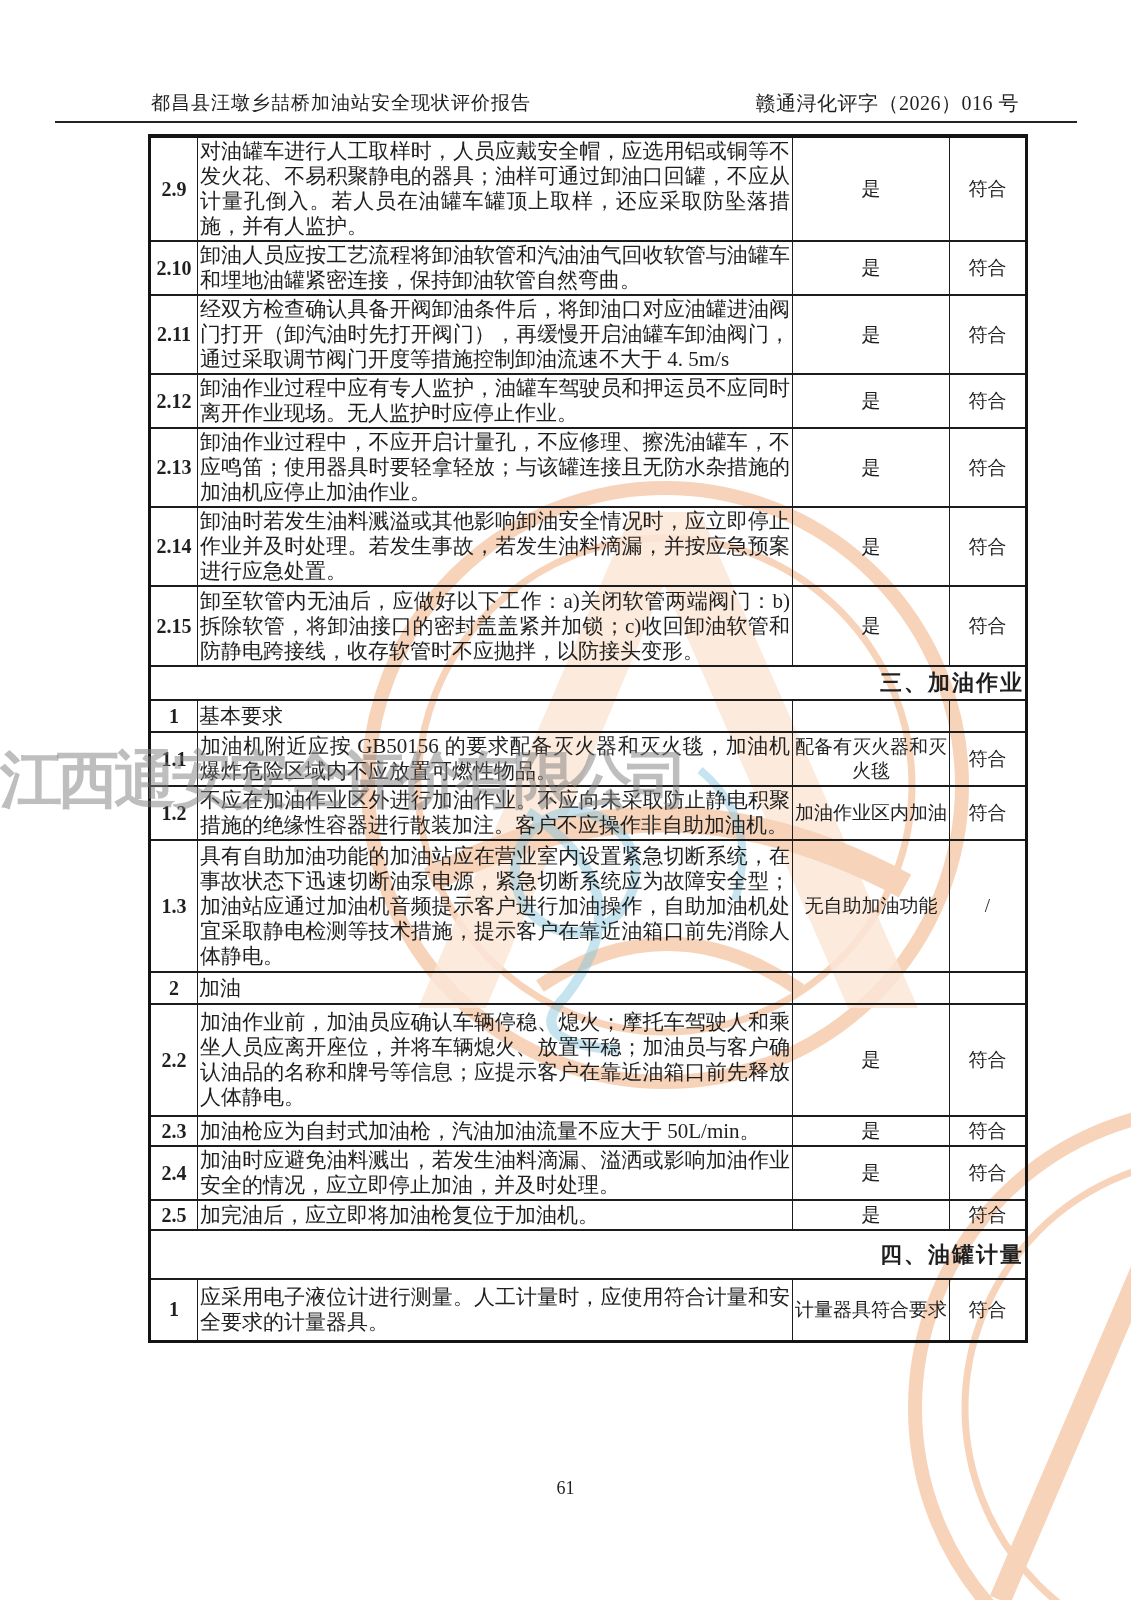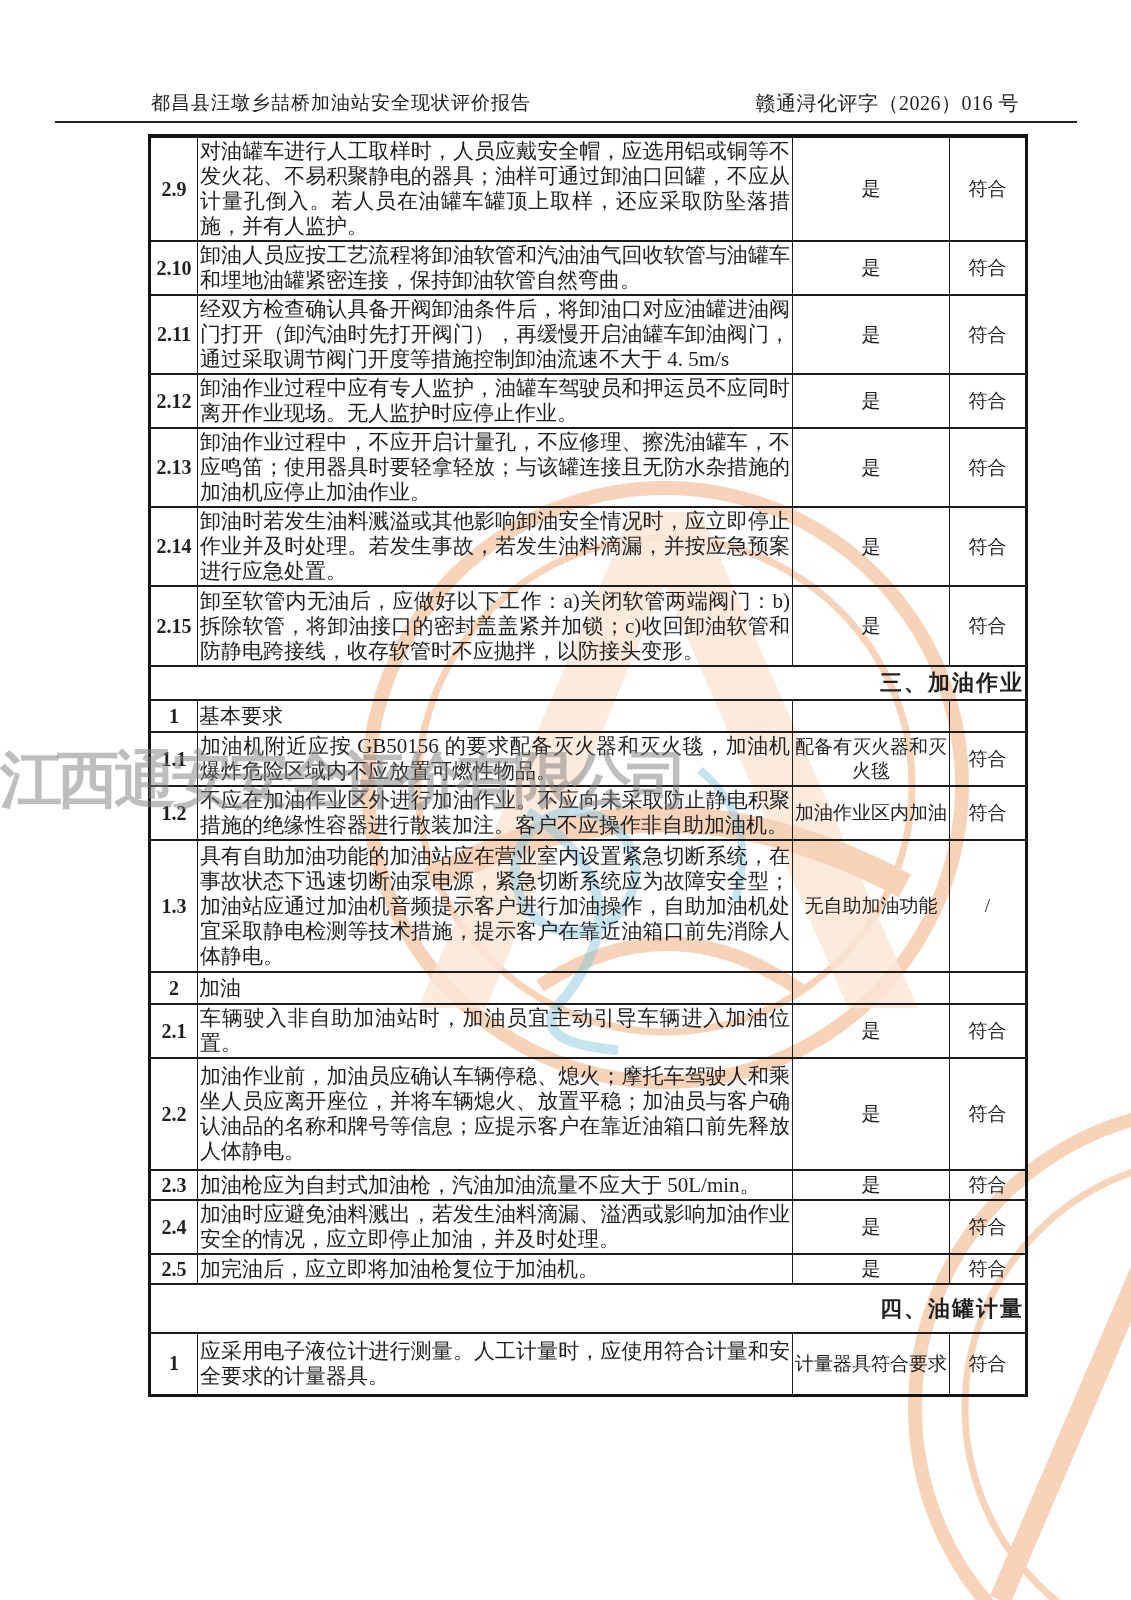--- a/index.html
+++ b/index.html
@@ -147,26 +147,20 @@
             <td class="reqc">具有自助加油功能的加油站应在营业室内设置紧急切断系统，在事故状态下迅速切断油泵电源，紧急切断系统应为故障安全型；加油站应通过加油机音频提示客户进行加油操作，自助加油机处宜采取静电检测等技术措施，提示客户在靠近油箱口前先消除人体静电。</td>
             <td class="stc">无自助加油功能</td>
             <td class="cfc">/</td>
           </tr>
           <tr style="height: 28px;">
             <td class="idc">2</td>
             <td class="subc">加油</td>
             <td class="stc"></td>
             <td class="cfc"></td>
           </tr>
-          <tr style="height: 28px;">
-            <td class="idc">2.1</td>
-            <td class="reqc">车辆驶入非自助加油站时，加油员宜主动引导车辆进入加油位置。</td>
-            <td class="stc">是</td>
-            <td class="cfc">符合</td>
-          </tr>
           <tr style="height: 112px;">
             <td class="idc">2.2</td>
             <td class="reqc">加油作业前，加油员应确认车辆停稳、熄火；摩托车驾驶人和乘坐人员应离开座位，并将车辆熄火、放置平稳；加油员与客户确认油品的名称和牌号等信息；应提示客户在靠近油箱口前先释放人体静电。</td>
             <td class="stc">是</td>
             <td class="cfc">符合</td>
           </tr>
           <tr style="height: 28px;">
             <td class="idc">2.3</td>
             <td class="reqc">加油枪应为自封式加油枪，汽油加油流量不应大于 50L/min。</td>
             <td class="stc">是</td>
@@ -190,13 +184,14 @@
           <tr style="height: 62px;">
             <td class="idc">1</td>
             <td class="reqc">应采用电子液位计进行测量。人工计量时，应使用符合计量和安全要求的计量器具。</td>
             <td class="stc">计量器具符合要求</td>
             <td class="cfc">符合</td>
           </tr>
         </tbody>
     </table>
   </div>
 
+  <div id="pg-num">61</div>
 </div>
 
 </body></html>

